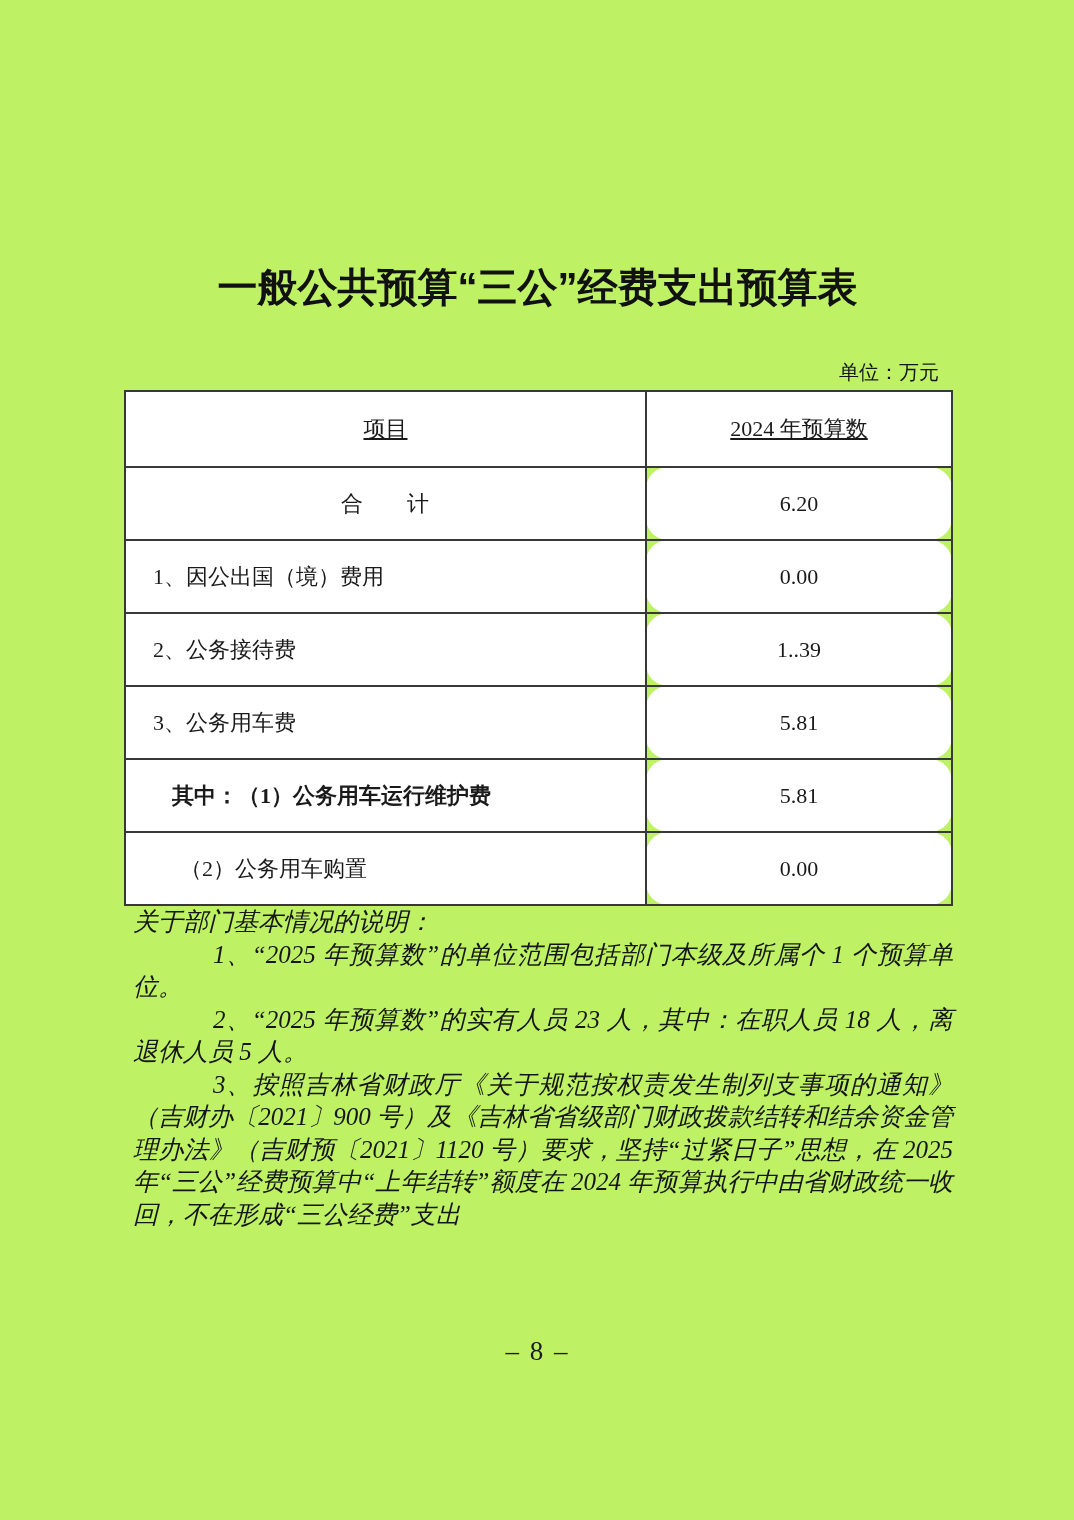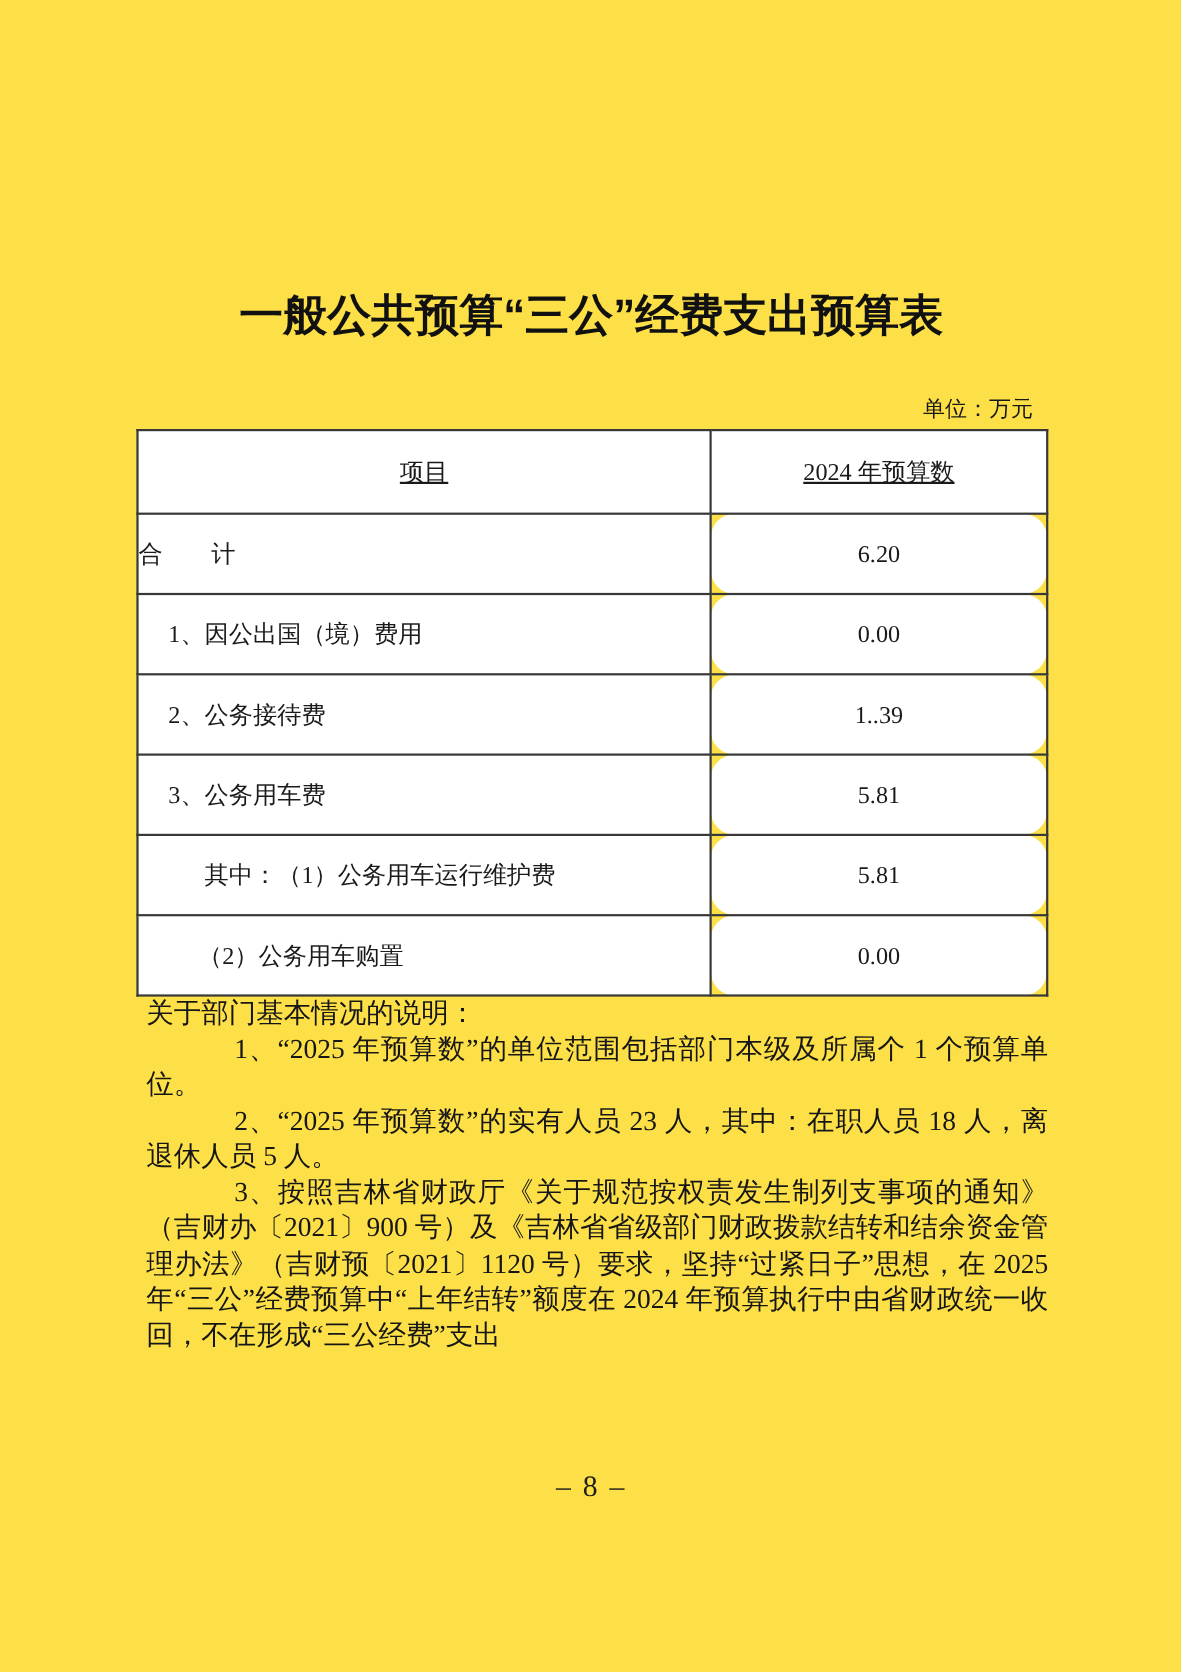--- a/index.html
+++ b/index.html
@@ -13,21 +13,21 @@
     position: relative;
     font-family: "Liberation Serif", "DejaVu Serif", serif;
     color: #1c1c1c;
     overflow: hidden;
   }
   .page {
     position: absolute;
     left: 0; top: 0;
     width: 1074px;
     height: 1520px;
-    background: #fde047;
+    background: #bef264;
   }
   .doc-title {
     position: absolute;
     top: 264px;
     left: 124px;
     width: 827px;
     text-align: center;
     font-family: "Liberation Sans", "DejaVu Sans", sans-serif;
     font-weight: 700;
     font-size: 40px;
@@ -69,29 +69,30 @@
     font-size: 22px;
     color: #1a1a1a;
     text-decoration: underline;
   }
   table.budget td {
     height: 69px;            
     font-size: 22px;
     color: #1a1a1a;
   }
   td.lbl { text-align: left; padding-left: 27px; }
-  td.lbl.center { text-align: left; padding-left: 0; }
-  td.lbl.ind1 { padding-left: 60px; }
+  td.lbl.center { text-align: center; padding-left: 0; }
+  td.lbl.ind1 { padding-left: 46px; font-weight: bold; }
   td.lbl.ind2 { padding-left: 54px; }
   td.val { text-align: center; font-size: 21px; border-radius: 22px; }
   .notes {
     position: absolute;
     top: 906px;
     left: 133px;
     width: 820px;
+    font-style: italic;
   }
   .notes p {
     margin: 0;
     font-size: 25px;
     line-height: 32.5px;
     text-align: justify;
     color: #161616;
   }
   .notes p.para { text-indent: 3.2em; }
   .page-number {

